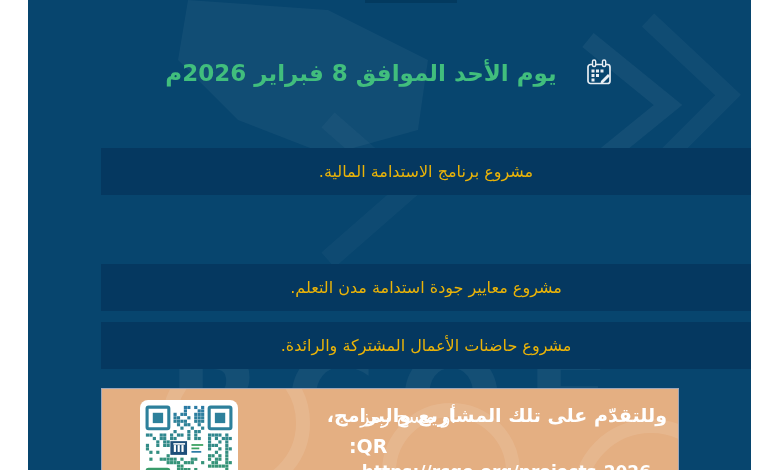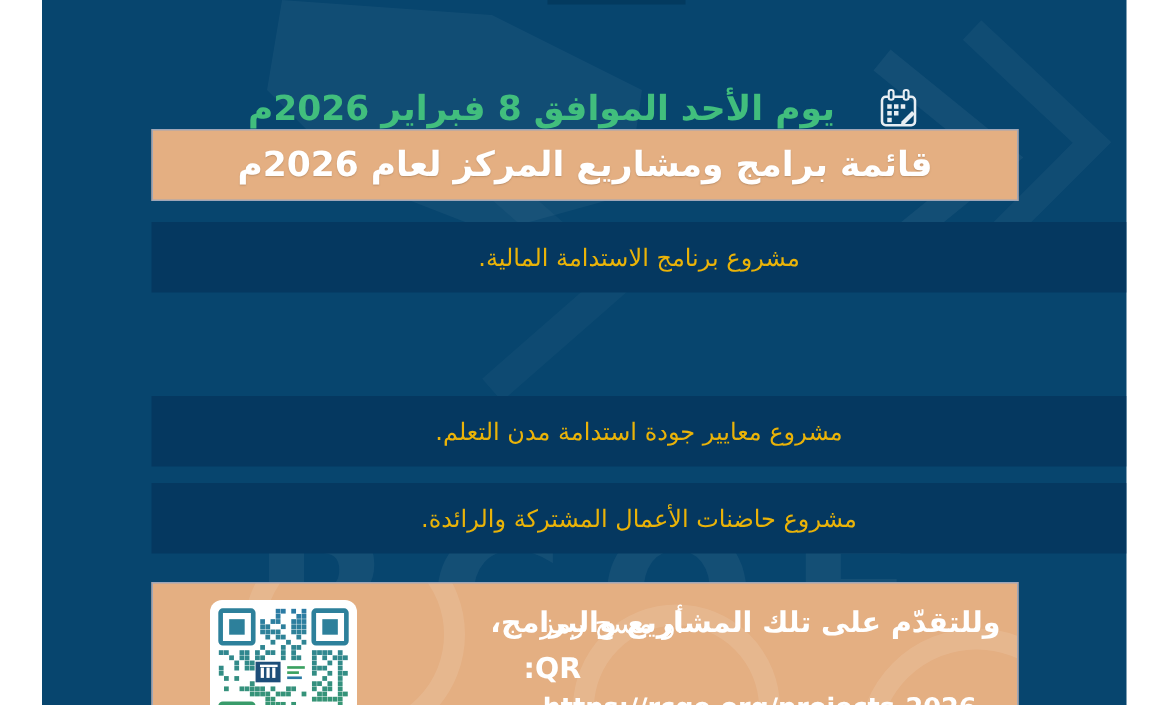--- a/index.html
+++ b/index.html
@@ -107,23 +107,20 @@
         <rect x="16.5" y="11.5" width="3" height="3"></rect>
         <rect x="7.5" y="16" width="3" height="3"></rect>
         <rect x="12" y="16" width="3" height="3"></rect>
         <rect x="7.5" y="20.5" width="3" height="3"></rect>
       </g>
       <path d="M17 23 L24 16 L26 18 L19 25 L16.5 25.6 Z" fill="#E8EEF3"></path>
     </svg>
     <span class="date-text">يوم الأحد الموافق 8 فبراير 2026م</span>
   </div>
 
-  <div class="banner">
-    <span>قائمة برامج ومشاريع المركز لعام 2026م</span>
-  </div>
 
   <div class="row row1">
     <span>مشروع برنامج الاستدامة المالية.</span>
   </div>
   <div class="row row4">
     <span>مشروع حاضنات الأعمال المشتركة والرائدة.</span>
   </div>
   <div class="row row3">
     <span>مشروع معايير جودة استدامة مدن التعلم.</span>
   </div>

